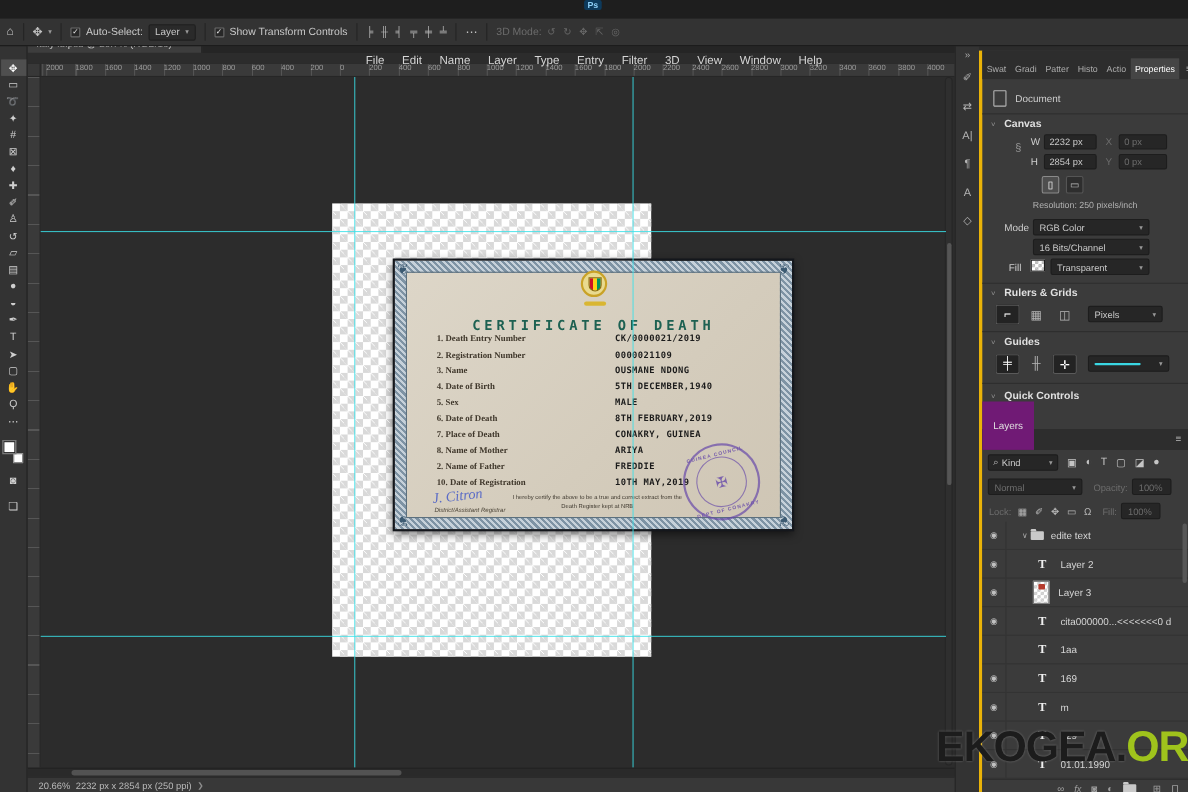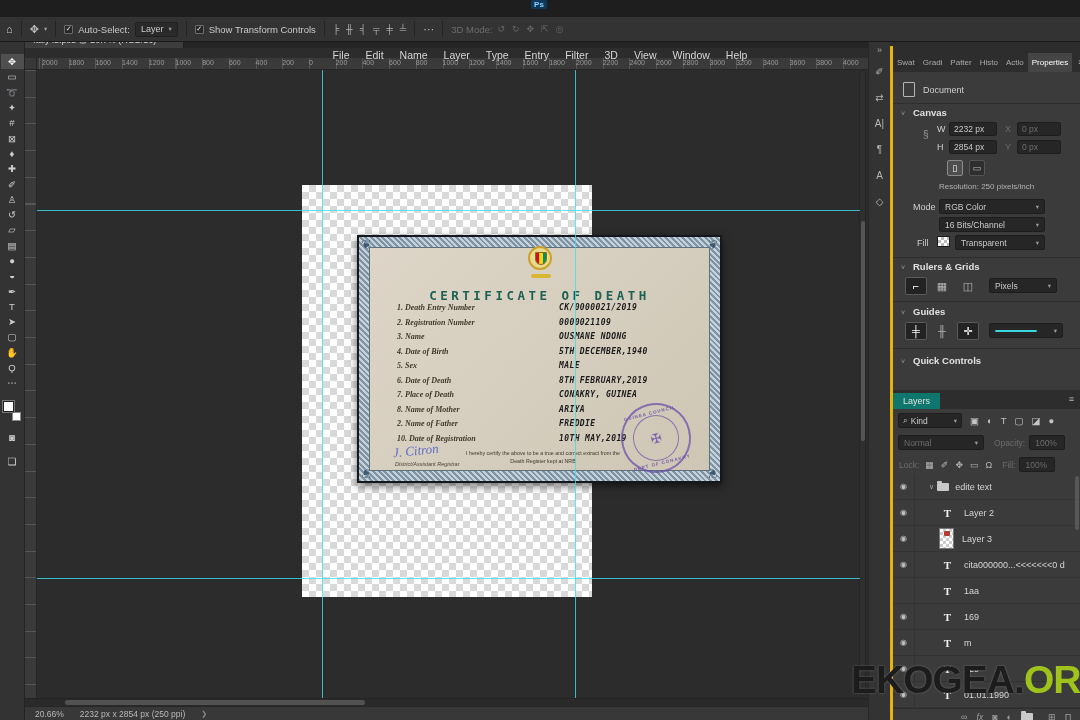--- a/index.html
+++ b/index.html
@@ -57,35 +57,35 @@
   .cert{position:absolute;left:332px;top:177px;width:365px;height:248px;z-index:30;border:2px solid #14171c;
     background:repeating-linear-gradient(45deg,#7e93a4 0 2px,#c6d1da 2px 4px);box-shadow:0 3px 8px rgba(0,0,0,.55);}
   .cert-paper{position:absolute;inset:10px;background:linear-gradient(135deg,#ddd6c8,#d4ccbc 60%,#cfc6b5);border:1px solid #5c707e;}
   .corner{position:absolute;font-size:13px;color:#3c5a72;z-index:5;text-shadow:0 0 1px #e8eef2;}
   .crest{position:absolute;left:167px;top:7px;width:30px;height:40px;}
   .crest .ring{position:absolute;left:2px;top:2px;width:24px;height:24px;border:2px solid #c9a227;border-radius:50%;background:#e9da8f;}
   .crest .flag{position:absolute;left:9px;top:8px;width:12px;height:13px;border-radius:0 0 6px 6px;border:1px solid #8a6d12;
     background:linear-gradient(90deg,#ce1126 33%,#fcd116 33%,#fcd116 66%,#009460 66%);}
   .crest .banner{position:absolute;left:5px;top:30px;width:20px;height:4px;background:#d9b632;border-radius:2px;}
   .cert-title{position:absolute;left:0;top:51px;width:100%;text-align:center;font-family:"DejaVu Sans Mono",monospace;font-weight:bold;font-size:12.5px;letter-spacing:3.5px;color:#1d6152;}
-  .crow{position:absolute;left:38px;right:8px;display:flex;align-items:baseline;font-style:italic;}
+  .crow{position:absolute;left:38px;right:8px;display:flex;align-items:baseline;}
   .clabel{width:162px;font-family:"Liberation Serif",serif;font-weight:bold;font-size:8px;color:#40382c;}
   .cvalue{font-family:"DejaVu Sans Mono",monospace;font-weight:bold;font-size:8px;letter-spacing:.4px;color:#1b1b1b;}
   .stamp{position:absolute;left:262px;top:166px;width:70px;height:70px;border:2px solid rgba(101,71,170,.75);border-radius:50%;transform:rotate(-14deg);opacity:.92;}
   .stamp .inner{position:absolute;inset:10px;border:1px solid rgba(101,71,170,.7);border-radius:50%;display:flex;align-items:center;justify-content:center;color:rgba(101,71,170,.85);font-size:13px;}
   .stamp .ttop,.stamp .tbot{position:absolute;left:0;width:100%;text-align:center;font-size:4.5px;letter-spacing:1px;color:rgba(101,71,170,.9);font-weight:bold;}
   .stamp .ttop{top:5px;} .stamp .tbot{bottom:5px;}
   .sig{position:absolute;left:34px;top:206px;font-family:"Liberation Serif",serif;font-style:italic;font-size:13px;color:#5b6cc6;transform:rotate(-6deg);}
   .sig-title{position:absolute;left:36px;top:224px;font-size:5.5px;font-style:italic;color:#4a4336;}
   .certify{position:absolute;left:106px;top:212px;width:156px;font-size:5.3px;line-height:1.6;color:#3c362c;text-align:center;}
 
   
   #hscroll{position:absolute;left:25px;top:698px;width:843px;height:8px;background:#2a2a2a;border-top:1px solid #232323;z-index:65;}
   #hthumb{position:absolute;left:40px;top:1px;width:300px;height:5px;background:#525252;border-radius:3px;}
-  #status{position:absolute;left:25px;top:706px;width:843px;height:14px;background:#383838;border-top:1px solid #272727;display:flex;align-items:center;gap:16px;padding-left:10px;font-size:8.5px;color:#b9b9b9;z-index:65;}
+  #status{position:absolute;left:25px;top:706px;width:843px;height:14px;background:#383838;border-top:1px solid #272727;display:flex;align-items:center;gap:5px;padding-left:10px;font-size:8.5px;color:#b9b9b9;z-index:65;}
 
   
   #strip{position:absolute;left:868px;top:42px;width:22px;height:678px;background:#333;border-left:1px solid #262626;display:flex;flex-direction:column;align-items:center;z-index:70;color:#b5b5b5;}
   #strip .sicon{height:26px;display:flex;align-items:center;justify-content:center;font-size:10px;width:100%;}
   #strip .chev{font-size:9px;height:16px;color:#aaa;}
   #panels{position:absolute;left:890px;top:46px;width:190px;height:678px;background:#3b3b3b;border-left:3px solid #eab308;z-index:70;}
   #ptabs{position:absolute;left:0;top:0;width:100%;height:26px;background:#2d2d2d;display:flex;align-items:flex-end;font-size:8px;color:#ababab;}
   .ptab{padding:5px 4px;}
   .ptab.active{background:#454545;color:#fff;}
   .pmenu{margin-left:auto;padding:5px 6px;color:#bbb;font-size:9px;}
@@ -103,21 +103,21 @@
   .obtn.active{background:#4e4e4e;color:#fff;border-color:#8a8a8a;}
   .doc-ico{position:absolute;width:12px;height:15px;border:1px solid #b5b5b5;border-radius:1px;}
   .mini-checker{position:absolute;width:13px;height:11px;border:1px solid #1d1d1d;background-color:#fff;
     background-image:linear-gradient(45deg,#bbb 25%,transparent 25%,transparent 75%,#bbb 75%),linear-gradient(45deg,#bbb 25%,transparent 25%,transparent 75%,#bbb 75%);
     background-size:6px 6px;background-position:0 0,3px 3px;}
   .cyan-line{width:42px;height:2px;background:#3ad7e3;border-radius:1px;}
 
   
   #layers{position:absolute;left:0;top:344px;width:100%;height:334px;background:#3b3b3b;}
   #lhdr{position:absolute;left:0;top:0;width:100%;height:19px;background:#2d2d2d;display:flex;align-items:flex-end;}
-  #ltab{background:#0f766e;color:#e0e0e0;font-size:9px;padding:3px 10px;}
+  #ltab{background:#701a75;color:#e0e0e0;font-size:9px;padding:17px 10px;}
   #lfilter{position:absolute;left:0;top:22px;width:100%;height:17px;display:flex;align-items:center;gap:0;}
   #kindbox{margin-left:5px;width:64px;height:15px;background:#262626;border:1px solid #1d1d1d;border-radius:2px;display:flex;align-items:center;gap:3px;font-size:8.5px;color:#ccc;padding:0 4px;}
   #lficons{display:flex;gap:8px;margin-left:8px;font-size:9.5px;color:#c5c5c5;align-items:center;}
   #lblend{position:absolute;left:0;top:44px;width:100%;height:17px;display:flex;align-items:center;font-size:8.5px;}
   #llock{position:absolute;left:0;top:66px;width:100%;height:17px;display:flex;align-items:center;font-size:8.5px;}
   #lockicons{display:flex;gap:7px;margin-left:6px;font-size:9px;color:#b5b5b5;}
   #lrows{position:absolute;left:0;top:84px;width:100%;height:234px;overflow:hidden;}
   .lrow{height:26px;display:flex;align-items:center;border-bottom:1px solid #333;font-size:9px;color:#d5d5d5;}
   .eye{width:22px;height:100%;display:flex;align-items:center;justify-content:center;border-right:1px solid #333;color:#c0c0c0;font-size:8px;flex:none;}
   .lchev{font-size:7px;color:#aaa;margin:0 3px 0 6px;}

